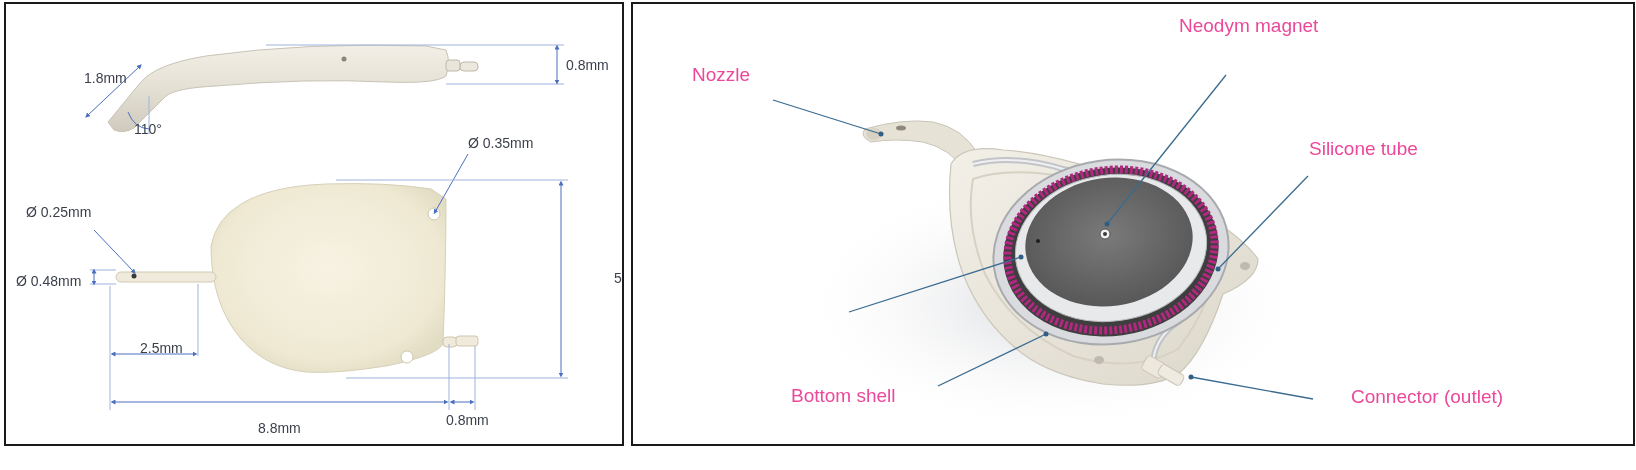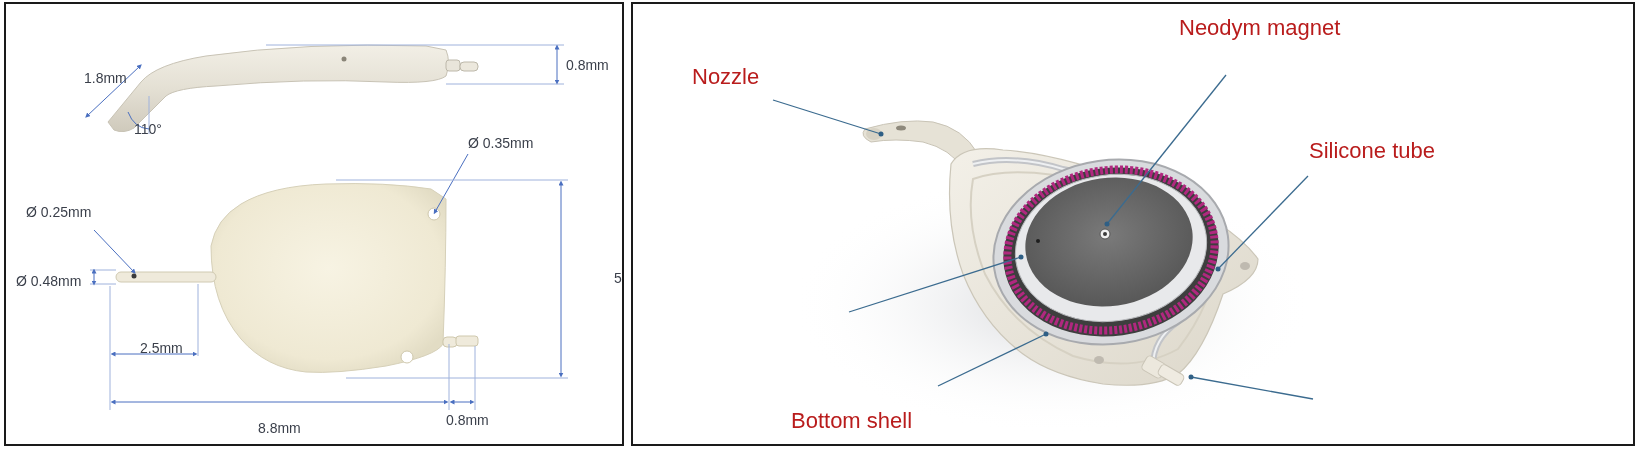--- a/index.html
+++ b/index.html
@@ -2,21 +2,21 @@
 <html><head>
 <meta charset="utf-8">
 <style>
   html, body { margin: 0; padding: 0; background: #ffffff; }
   body { width: 1636px; height: 470px; position: relative; overflow: hidden; font-family: "Liberation Sans", sans-serif; }
   .panel { position: absolute; border: 2px solid #1a1a1a; background: #ffffff; box-sizing: border-box; overflow: hidden; }
   #left-panel { left: 4px; top: 2px; width: 620px; height: 444px; }
   #right-panel { left: 631px; top: 2px; width: 1004px; height: 444px; }
   svg { position: absolute; left: 0; top: 0; }
   .dim { position: absolute; font-size: 14px; color: #3a3f4a; white-space: nowrap; }
-  .callout { position: absolute; font-size: 22px; color: #b91c1c; white-space: nowrap; }
+  .callout { position: absolute; font-size: 19px; color: #ec4899; white-space: nowrap; }
 </style>
 </head>
 <body>
 
 <div id="left-panel" class="panel">
   <svg width="620" height="444" viewBox="0 0 620 444">
     <defs>
       <linearGradient id="sideBody" x1="0" y1="0" x2="0" y2="1">
         <stop offset="0" stop-color="#f2efe6"></stop>
         <stop offset="0.5" stop-color="#e4e0d4"></stop>
@@ -149,14 +149,15 @@
       <line x1="305" y1="382" x2="413" y2="330"></line>
       <circle cx="413" cy="330" r="2.5" stroke="none"></circle>
       <line x1="680" y1="395" x2="558" y2="373"></line>
       <circle cx="558" cy="373" r="2.5" stroke="none"></circle>
     </g>
   </svg>
 
   <span class="callout" style="left:59px; top:60px;">Nozzle</span>
   <span class="callout" style="left:546px; top:11px;">Neodym magnet</span>
   <span class="callout" style="left:676px; top:134px;text-align:right;">Silicone tube</span>
-  <span class="callout" style="left:158px; top:381px;margin-top:23px;">Bottom shell</span>
+  <span class="callout" style="left:158px; top:381px;">Bottom shell</span>
+  <span class="callout" style="left:718px; top:382px;">Connector (outlet)</span>
 </div>
 
 </body></html>

